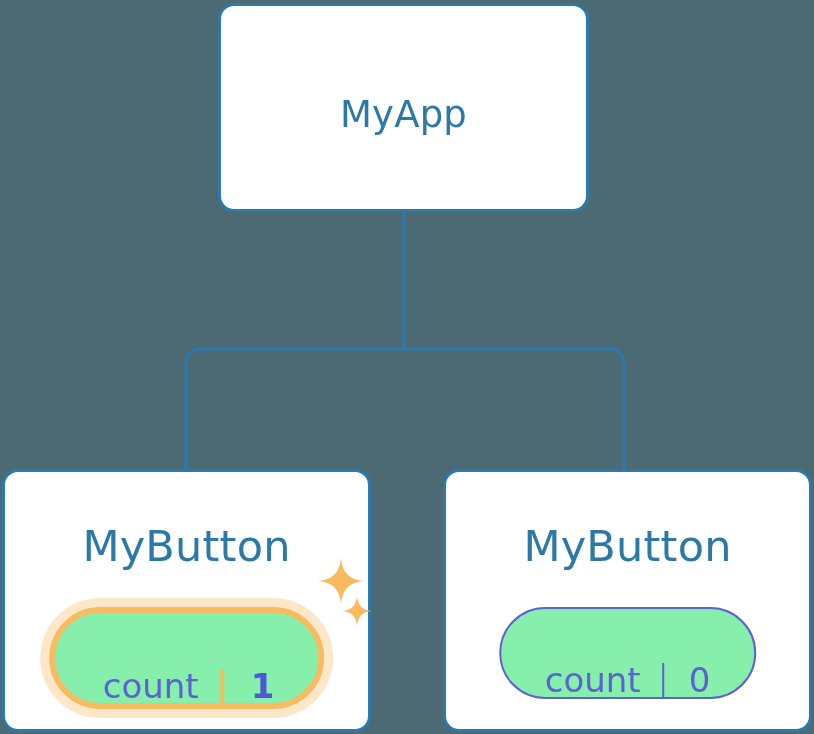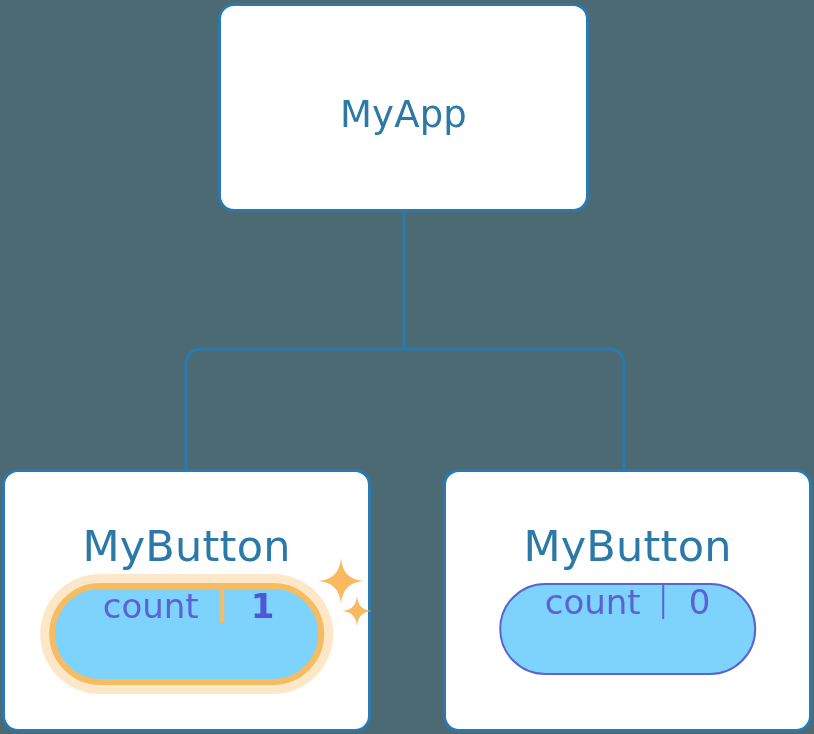--- a/index.html
+++ b/index.html
@@ -88,23 +88,24 @@
   .pill-wrap {
     position: absolute;
     left: 50%;
     transform: translateX(-50%);
     top: 111px;
   }
 
   .pill {
     position: relative;
     display: flex;
-    align-items: flex-start;
-    background: #7dd3fc;
+    align-items: flex-end;
+    background: #86efac;
     box-sizing: border-box;
+    margin-top: 24px;
   }
 
   
   .pill.plain {
     border: 2px solid #5b63d4;
     border-radius: 999px;
     height: 92px;
   }
 
   .pill.plain .pill-key {

